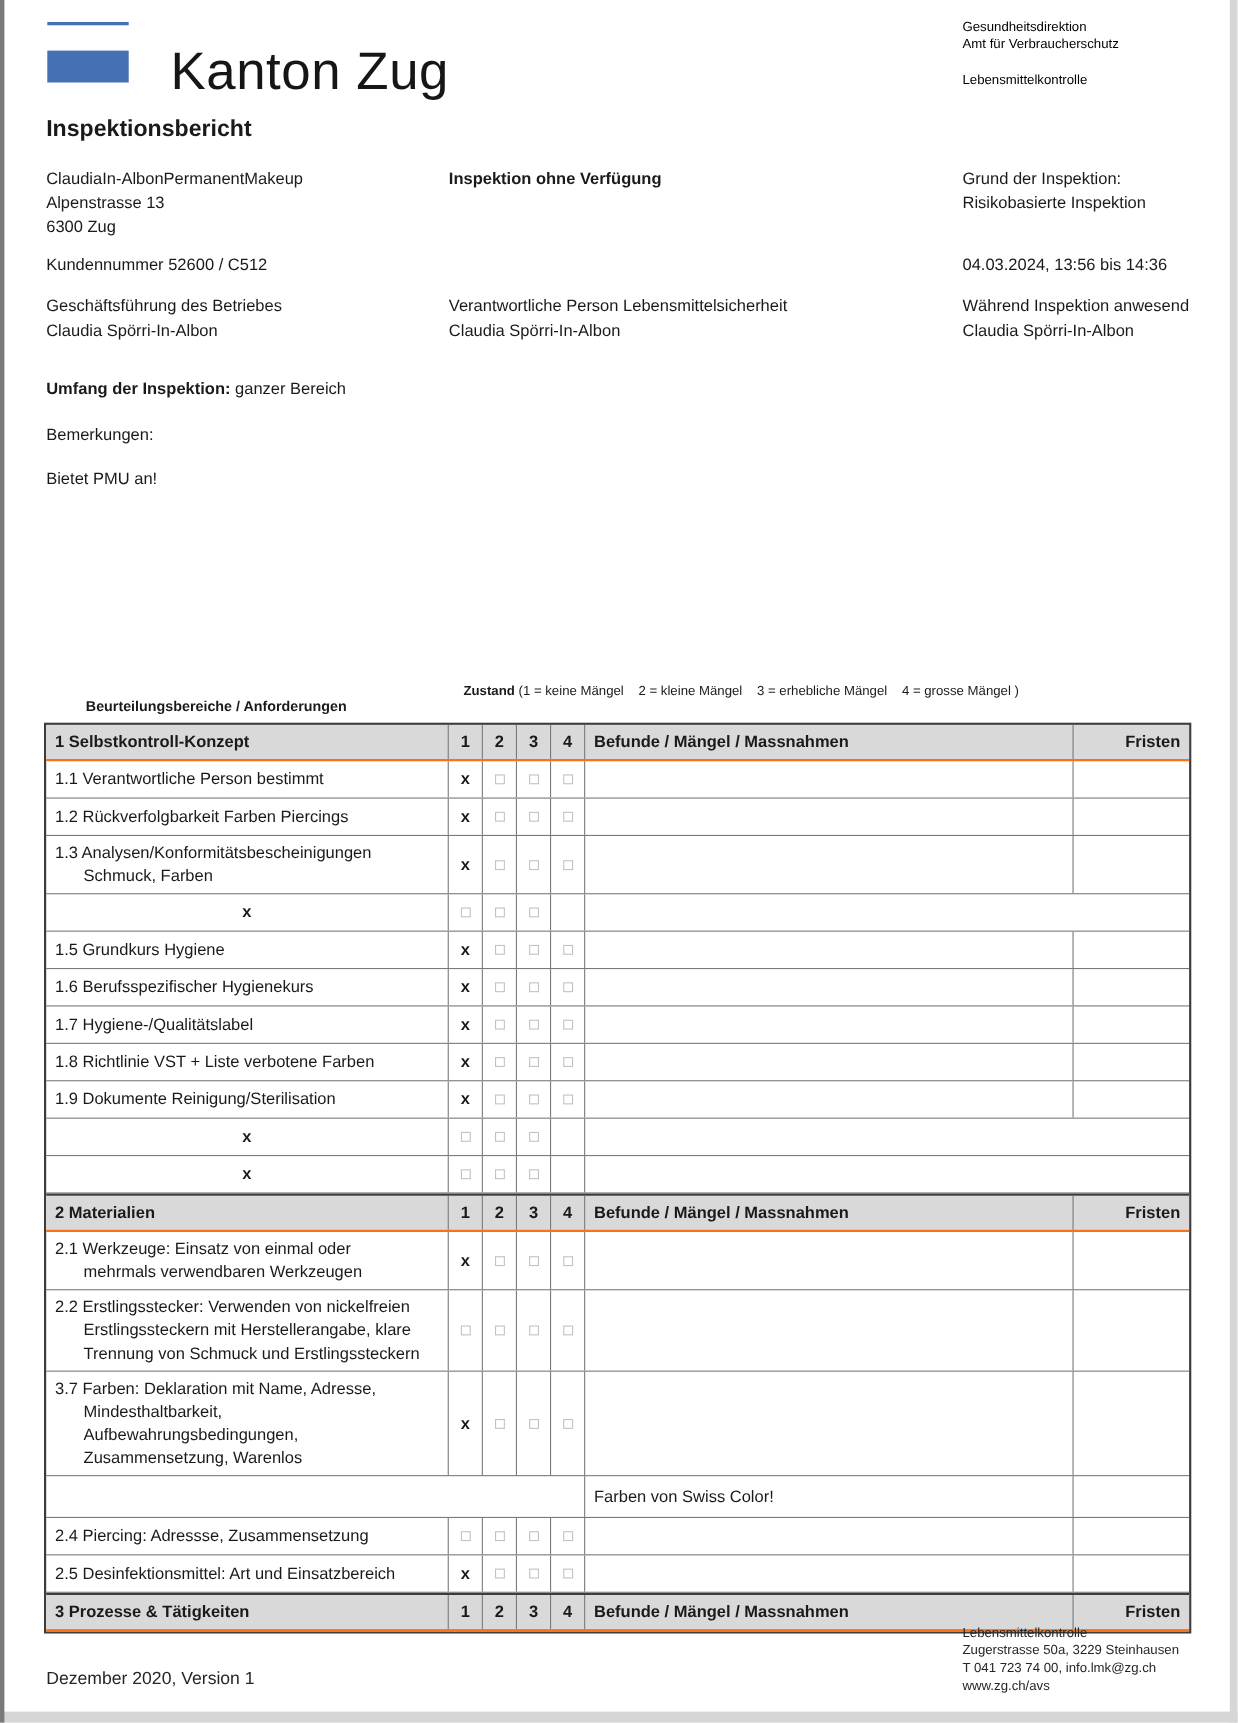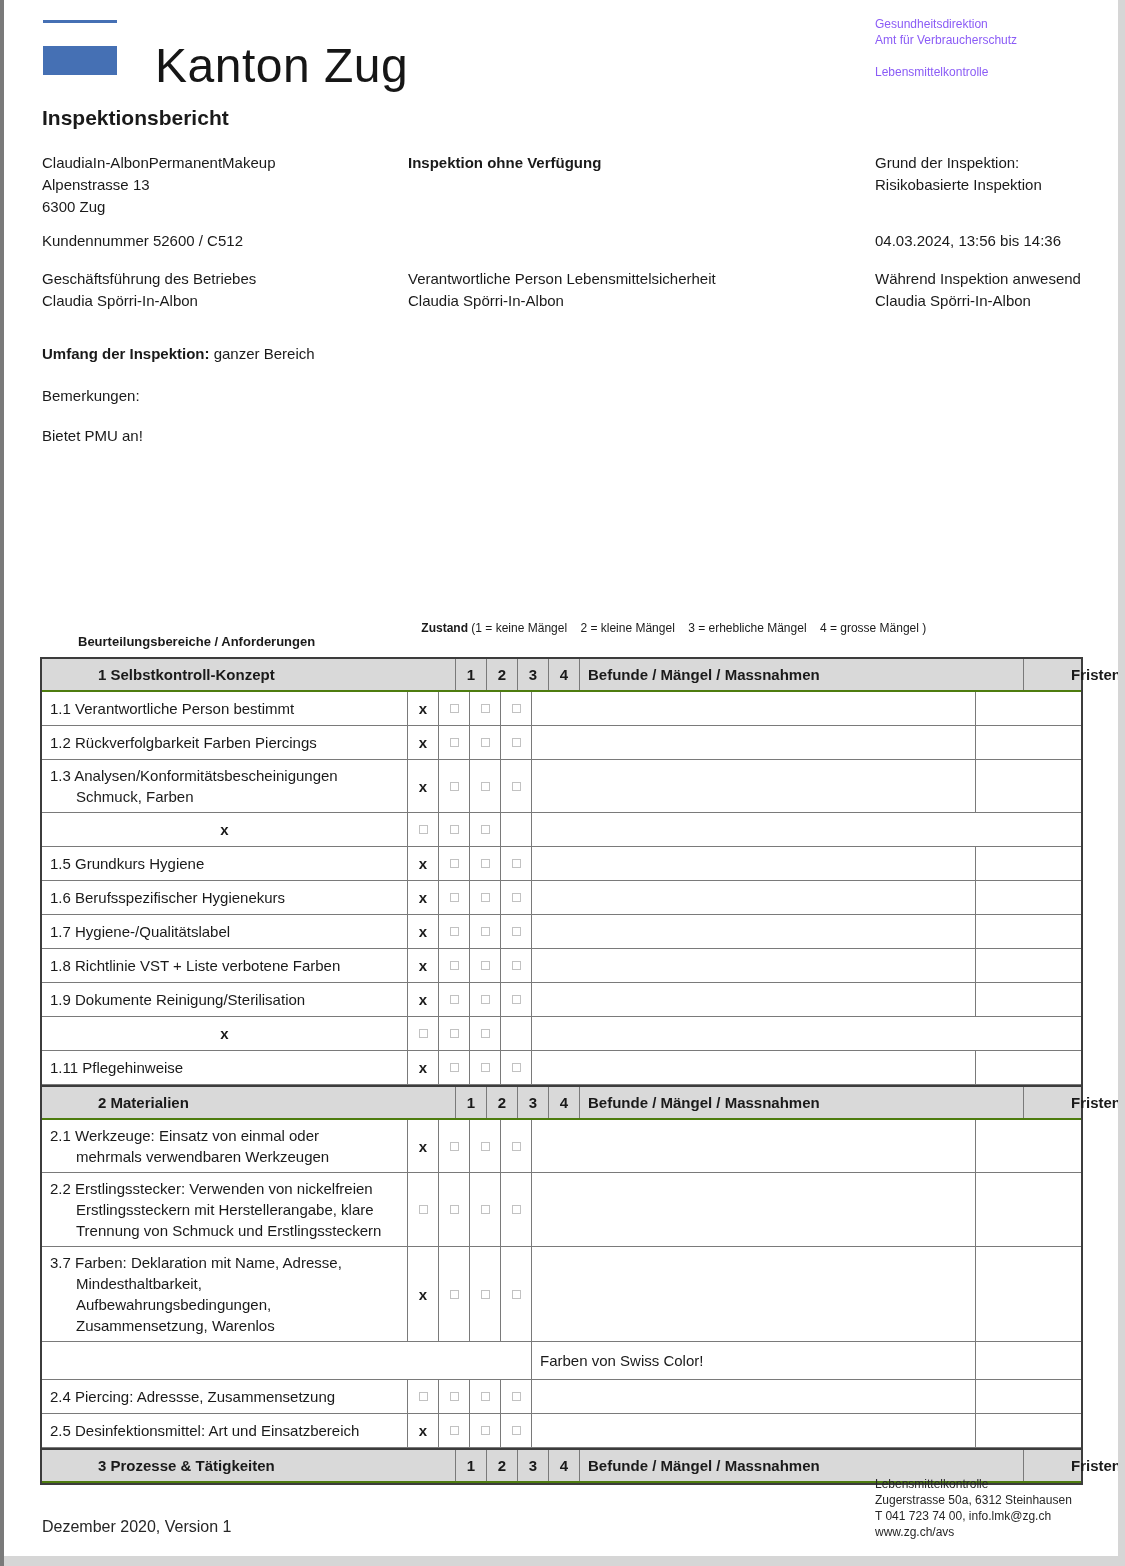--- a/index.html
+++ b/index.html
@@ -12,21 +12,21 @@
   }
   .page { position:absolute; inset:0; background:#ffffff; }
   .edge-left   { position:absolute; left:0; top:0; width:4px; height:1566px; background:#7a7a7a; z-index:5; }
   .edge-right  { position:absolute; left:1118px; top:0; width:7px; height:1566px; background:#d6d6d6; z-index:4; }
   .edge-bottom { position:absolute; left:0; top:1556px; width:1125px; height:10px; background:#d6d6d6; z-index:3; }
 
   
   .logo-line { position:absolute; left:43px; top:20px; width:74px; height:3px; }
   .logo-rect { position:absolute; left:43px; top:46px; width:74px; height:29px; }
   .logo-text { position:absolute; left:155px; top:38px; font-size:48px; font-weight:400; letter-spacing:0.5px; color:#161616; }
-  .hdr-right { position:absolute; left:875px; top:16px; font-size:12px; line-height:16px; color:#8b5cf6; }
+  .hdr-right { position:absolute; left:875px; top:16px; font-size:12px; line-height:16px; color:#000000; }
   .hdr-right .gap { height:16px; }
 
   .doc-title { position:absolute; left:42px; top:106px; font-size:21px; font-weight:700; }
 
   .t15 { font-size:15px; line-height:22px; }
   .abs { position:absolute; }
   .bold { font-weight:700; }
 
   .addr-block { left:42px; top:152px; width:360px; }
   .insp-type  { left:408px; top:152px; font-weight:700; }
@@ -53,23 +53,22 @@
   .t-row {
     display:grid;
     grid-template-columns:366px 31px 31px 31px 31px 444px 105px;
     align-items:center;
     border-bottom:1px solid #7a7a7a;
     min-height:34px;
   }
   .t-row:last-child { border-bottom:none; }
   .t-row.section {
     background:#d9d9d9; font-weight:700;
-    border-top:2px solid #3c3c3c; border-bottom:2px solid #4d7c0f;
+    border-top:2px solid #3c3c3c; border-bottom:2px solid #f97316;
     min-height:32px;
-    padding-left:48px;
   }
   .t-row.section:first-child { border-top:none; }
   .t-cell { align-self:stretch; display:flex; align-items:center; border-right:1px solid #7a7a7a; }
   .t-cell:last-child { border-right:none; }
   .c-label { padding:5px 6px 5px 34px; text-indent:-26px; white-space:pre-line; line-height:21px; }
   .c-mark  { justify-content:center; }
   .c-bef   { padding:5px 8px; }
   .c-fri   { justify-content:flex-end; padding:5px 8px; }
   .section .c-mark { font-weight:700; }
   .section .c-fri  { font-weight:700; }
@@ -313,21 +312,20 @@
         <div class="t-cell c-mark">
           <span class="cb"></span>
         </div>
         <div class="t-cell c-mark">
           <span class="cb"></span>
         </div>
         <div class="t-cell c-bef"></div>
         <div class="t-cell c-fri"></div>
       </div>
       <div class="t-row item">
-        <div class="t-cell c-label">1.11 Pflegehinweise</div>
         <div class="t-cell c-mark">
           <span class="xmark">x</span>
         </div>
         <div class="t-cell c-mark">
           <span class="cb"></span>
         </div>
         <div class="t-cell c-mark">
           <span class="cb"></span>
         </div>
         <div class="t-cell c-mark">
@@ -447,21 +445,21 @@
         <div class="t-cell c-mark">2</div>
         <div class="t-cell c-mark">3</div>
         <div class="t-cell c-mark">4</div>
         <div class="t-cell c-bef">Befunde / Mängel / Massnahmen</div>
         <div class="t-cell c-fri">Fristen</div>
       </div>
     </div>
 
   <div class="abs foot-right">
     <div>Lebensmittelkontrolle</div>
-    <div>Zugerstrasse 50a, 6312 Steinhausen</div>
+    <div>Zugerstrasse 50a, 3229 Steinhausen</div>
     <div>T 041 723 74 00, info.lmk@zg.ch</div>
     <div>www.zg.ch/avs</div>
   </div>
   <div class="abs foot-left">Dezember 2020, Version 1</div>
 
   <div class="edge-right"></div>
   <div class="edge-bottom"></div>
   <div class="edge-left"></div>
 </div>
 

